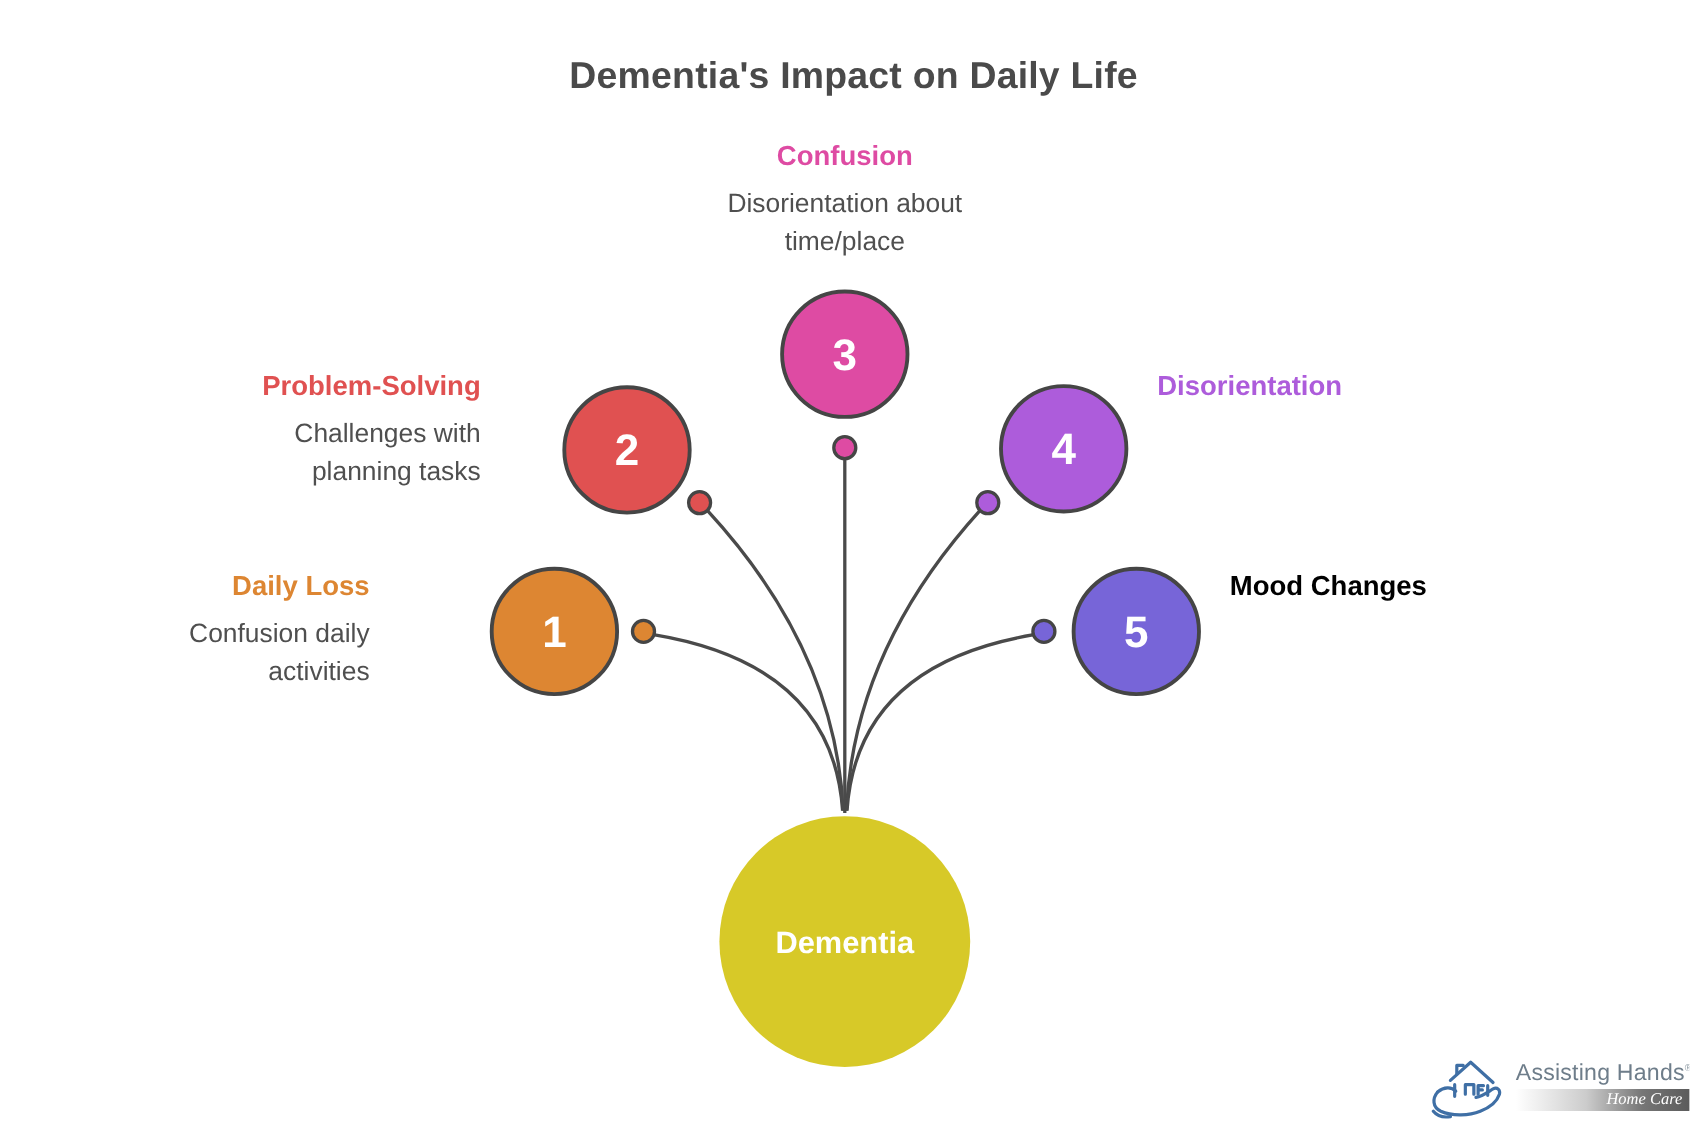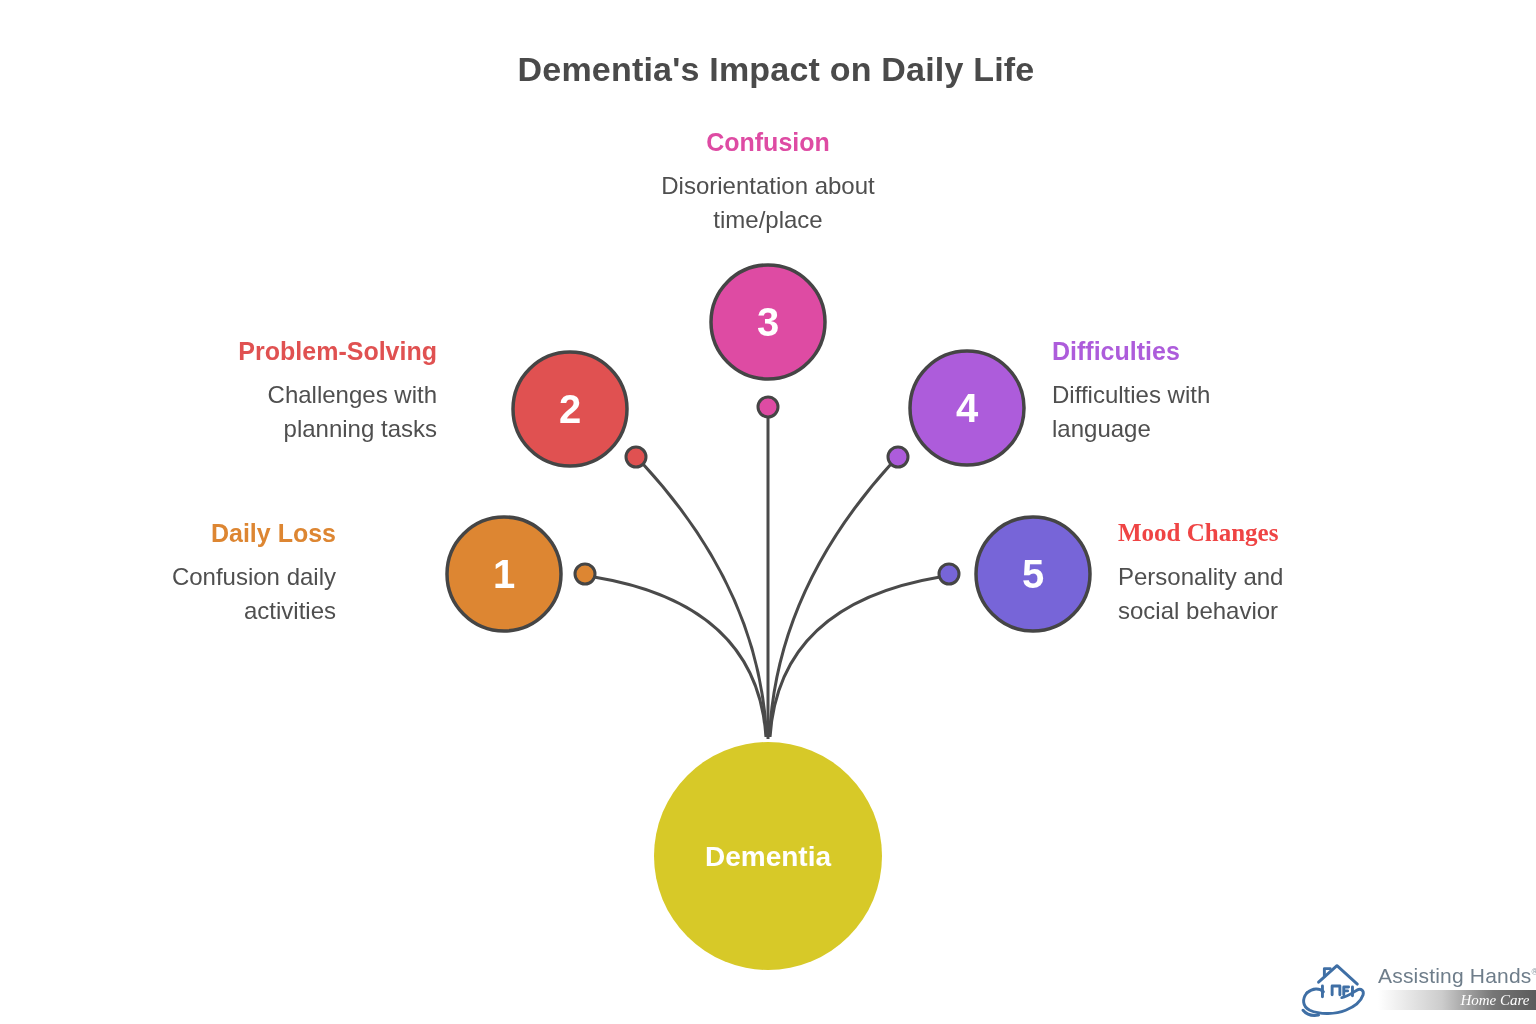--- a/index.html
+++ b/index.html
@@ -148,29 +148,25 @@
 time/place</div>
   </div>
 
   <div class="label-group pos-2 align-right">
     <div class="heading" style="color: rgb(224, 81, 81);">Problem-Solving</div>
     <div class="desc">Challenges with
 planning tasks</div>
   </div>
 
   <div class="label-group pos-4 align-left">
-    <div class="heading" style="color: rgb(173, 92, 219);">Difficulties</div>
-    <div class="desc">Difficulties with
-language</div>
+    <div class="heading" style="color: rgb(173, 92, 219);">Disorientation</div>
   </div>
 
   <div class="label-group pos-5 align-left">
-    <div class="heading" style="color: #ef4444; font-family: Liberation Serif, serif;">Mood Changes</div>
-    <div class="desc">Personality and
-social behavior</div>
+    <div class="heading" style="color: #000000;">Mood Changes</div>
   </div>
 
   <div class="logo">
     <svg class="logo-icon" viewBox="0 0 80 64">
       <path d="M22 27 L41 10 L62 29"></path>
       <path d="M28 21 L28 13 L34 13"></path>
       <path d="M26 31 V 42 M57 32 V 41"></path>
       <path d="M36 31 V 40 M36 31 H 44 M44 31 V 40 M48 32 V 40 M48 32 h 5 M48 36 h 4"></path>
       <path d="M10 38 C 5 44 5 52 13 56 C 24 61 40 60 50 56 C 60 52 66 46 68 40 C 69 36 66 33 62 35 C 57 38 52 42 46 43"></path>
       <path d="M10 38 C 16 33 23 33 27 37"></path>

